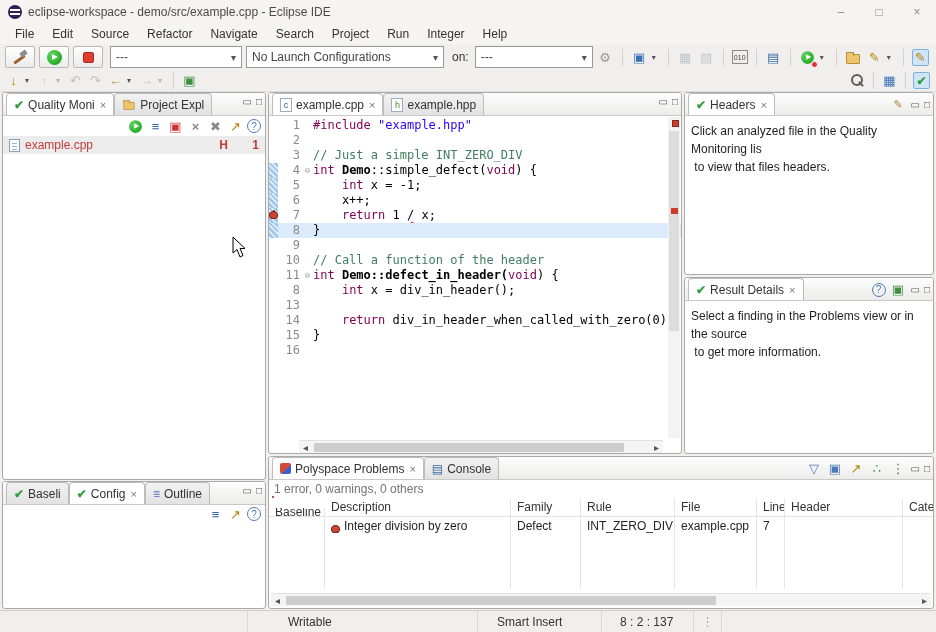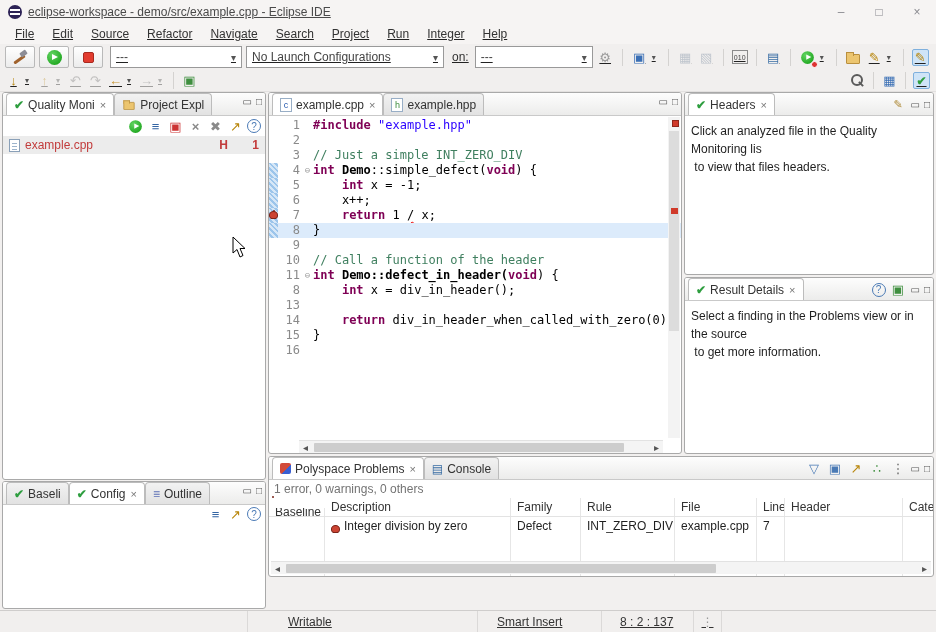--- a/index.html
+++ b/index.html
@@ -2,21 +2,21 @@
 <html><head>
 <meta charset="utf-8">
 <style>
   * { margin:0; padding:0; box-sizing:border-box; }
   html,body { width:936px; height:632px; }
   body {
     position:relative; overflow:hidden;
     font-family:"Liberation Sans", sans-serif; font-size:12px; color:#222;
     background:#f2f0ef;
   }
-  .abs { position:absolute;text-decoration:underline; }
+  .abs { position:absolute; }
 
   
   .titlebar { left:0; top:0; width:936px; height:24px; background:#f6f4f3; display:flex; align-items:center; padding-left:8px; color:#4a4a4a; }
   .logo { width:14px; height:14px; border-radius:50%; background:#2c2255; position:relative; overflow:hidden; margin-right:6px; flex:none; }
   .logo::before { content:""; position:absolute; left:2px; right:2px; top:4px; height:2px; background:#fff; box-shadow:0 4px 0 #fff; }
   .title-text { font-size:12px; }
   .winctl { position:absolute; right:0; top:0; height:24px; display:flex; }
   .winctl span { width:38px; height:24px; display:flex; align-items:center; justify-content:center; color:#8a8a90; font-size:12px; }
   .menubar { left:0; top:24px; width:936px; height:20px; background:#f6f4f3; display:flex; align-items:center; padding-left:6px; }
   .mitem { padding:0 9px; color:#333; }
@@ -73,21 +73,21 @@
   .cl { display:flex; height:15px; white-space:pre; }
   .gut { width:9px; flex:none; position:relative; }
   .gut.hatch { background:repeating-linear-gradient(45deg,#d6e7f7 0 2px,#9cc5eb 2px 4px); }
   .bug { display:inline-block; width:9px; height:8px; background:#cc4433; border:1px solid #7a241a; border-radius:50% 50% 45% 45%; position:absolute; left:0; top:3px; }
   .bug::before { content:""; position:absolute; top:-2px; left:3px; width:2px; height:2px; background:#7a241a; border-radius:50%; }
   .bug.inline { position:static; display:inline-block; margin-right:4px; flex:none; margin-top:5px; }
   .num { width:24px; flex:none; text-align:right; color:#8a8a8a; padding-right:2px; }
   .fold { width:11px; flex:none; color:#9a9a9a; font-size:9px; text-align:center; line-height:15px; }
   .src { flex:1; overflow:hidden; color:#000; }
   .cl.cur .num, .cl.cur .fold, .cl.cur .src { background:#dcebfb; }
-  .tok-kw, .tok-dir { color:#7f0055; font-weight:bold; }
+  .tok-kw, .tok-dir { color:#7f0055; font-weight:normal; }
   .tok-str { color:#2a00ff; }
   .tok-com { color:#3f7f5f; }
   .tok-bold { color:#000; font-weight:bold; }
   .tok-pl { color:#000; }
   .tok-err { text-decoration:underline wavy #e00 1px; text-underline-offset:2px; }
   .vscroll { position:absolute; right:1px; top:24px; bottom:15px; width:12px; background:#f3f3f3; }
   .vthumb { position:absolute; left:1px; right:1px; top:14px; height:200px; background:#dcdcdc; }
   .ovmark-top { position:absolute; right:2px; top:27px; width:7px; height:7px; background:#d03a2a; border:1px solid #8e261b; }
   .ovmark-mid { position:absolute; right:3px; top:115px; width:7px; height:6px; background:#d03a2a; }
   .scrollup { position:absolute; right:2px; top:25px; color:#8a8a8a; font-size:9px; }
@@ -347,21 +347,21 @@
       <span class="helpc">?</span>
       <span class="ic" style="color:#3f8f3f">▣</span>
       <span class="minmax">▭</span>
       <span class="minmax">□</span>
     </span>
   </div>
   <div class="vtext">Select a finding in the Problems view or in the source</div>
   <div class="vtext" style="padding-top:0"> to get more information.</div>
 </div>
 
-<div class="panel" style="left:268px;top:456px;width:666px;height:121px">
+<div class="panel" style="left:268px;top:456px;width:666px;height:153px">
   <div class="tabstrip">
     <span class="tab active">
       <span class="pslogo"></span>
       <span>Polyspace Problems</span>
       <span class="xg">×</span>
     </span>
     <span class="tab">
       <span class="consoleic">▤</span>
       <span>Console</span>
     </span>

